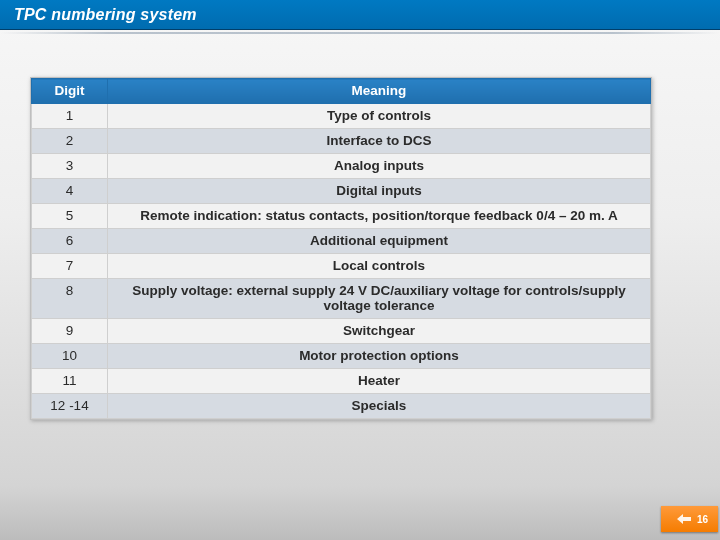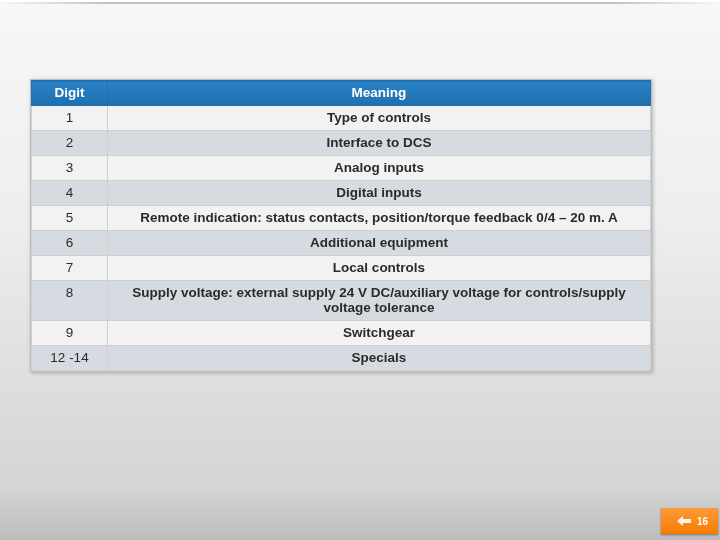--- a/index.html
+++ b/index.html
@@ -72,20 +72,23 @@
     padding: 0 10px 0 16px;
     box-shadow: 0 1px 2px rgba(0,0,0,0.4);
   }
   .footer-pill svg { margin-right: 6px; }
 </style>
 </head>
 <body>
 
 <div class="slide">
 
+  <div class="title-bar">
+    <div class="title">TPC numbering system</div>
+  </div>
   <div class="title-underline"></div>
 
   <div class="table-wrap">
     <table>
       <thead>
         <tr>
           <th class="digit-col">Digit</th>
           <th>Meaning</th>
         </tr>
       </thead>
@@ -120,20 +123,28 @@
         </tr>
         <tr class="band-b">
           <td class="digit-col">8</td>
           <td>Supply voltage: external supply 24 V DC/auxiliary voltage for controls/supply voltage tolerance</td>
         </tr>
         <tr class="band-a">
           <td class="digit-col">9</td>
           <td>Switchgear</td>
         </tr>
         <tr class="band-b">
+          <td class="digit-col">10</td>
+          <td>Motor protection options</td>
+        </tr>
+        <tr class="band-a">
+          <td class="digit-col">11</td>
+          <td>Heater</td>
+        </tr>
+        <tr class="band-b">
           <td class="digit-col">12 -14</td>
           <td>Specials</td>
         </tr>
       </tbody>
     </table>
   </div>
 
   <div class="footer-pill">
     <svg width="14" height="10" viewBox="0 0 14 10">
       <polygon points="0,5 6,0 6,3 14,3 14,7 6,7 6,10" fill="#ffffff" opacity="0.9"></polygon>

